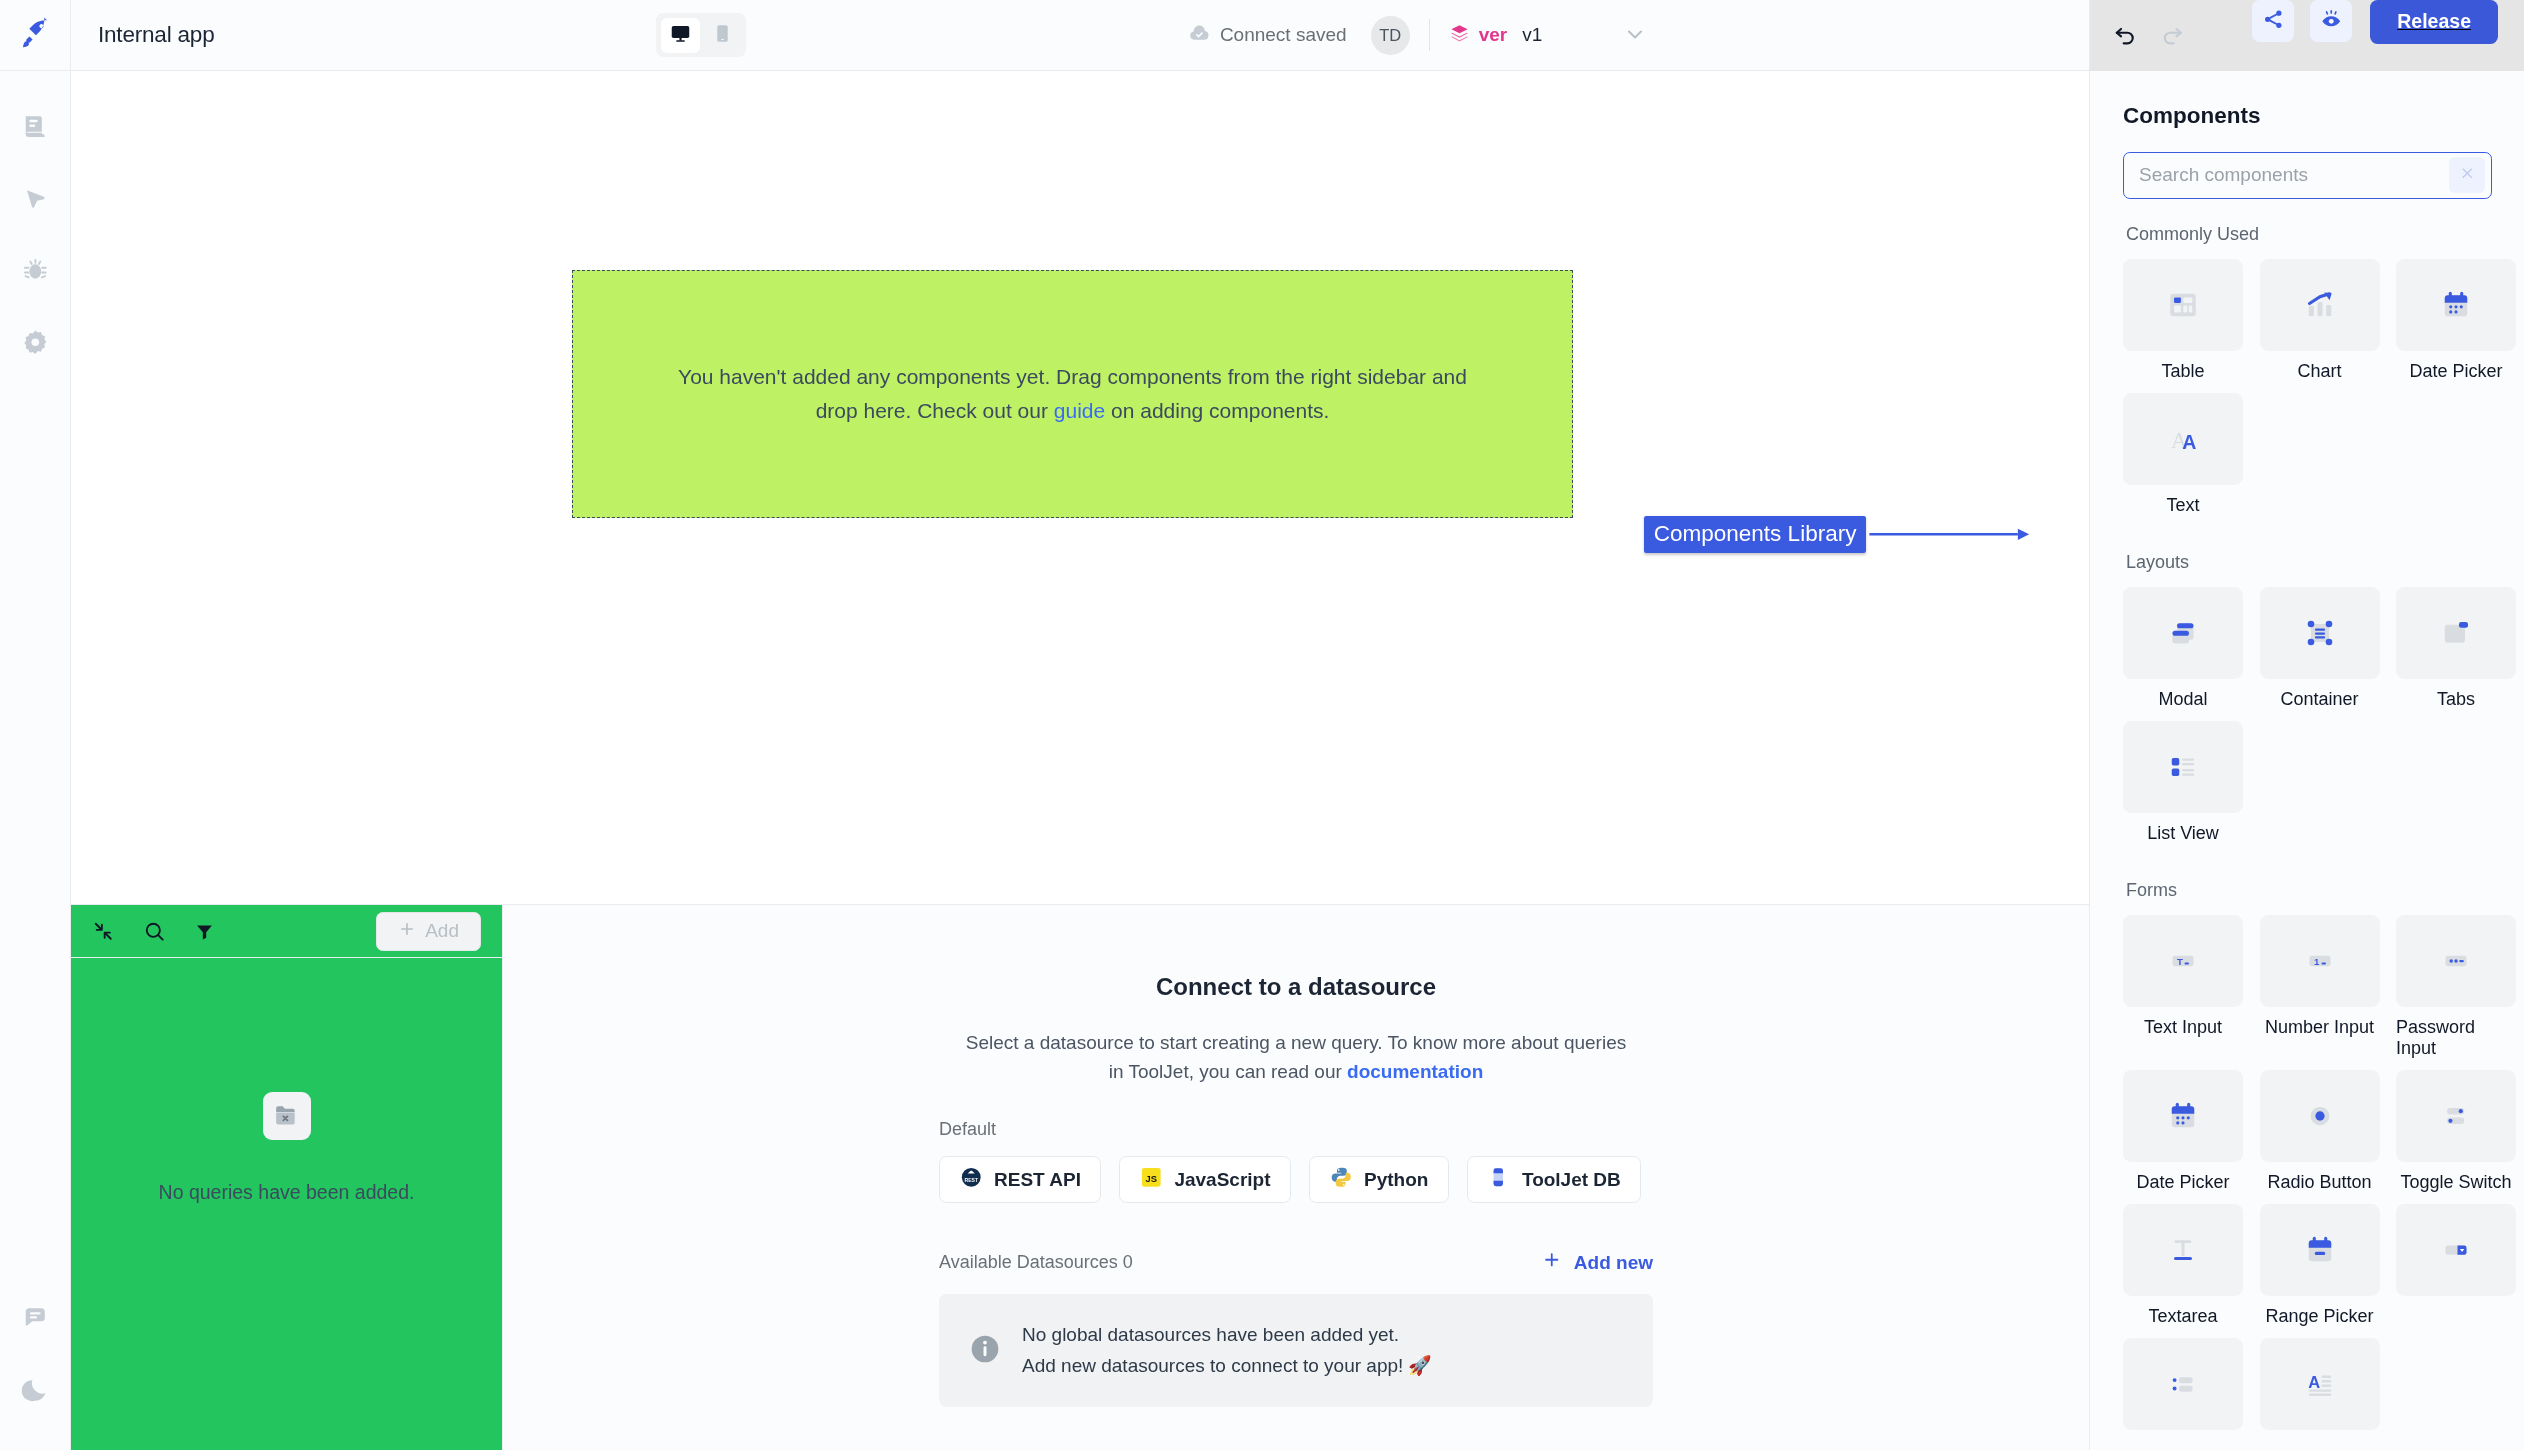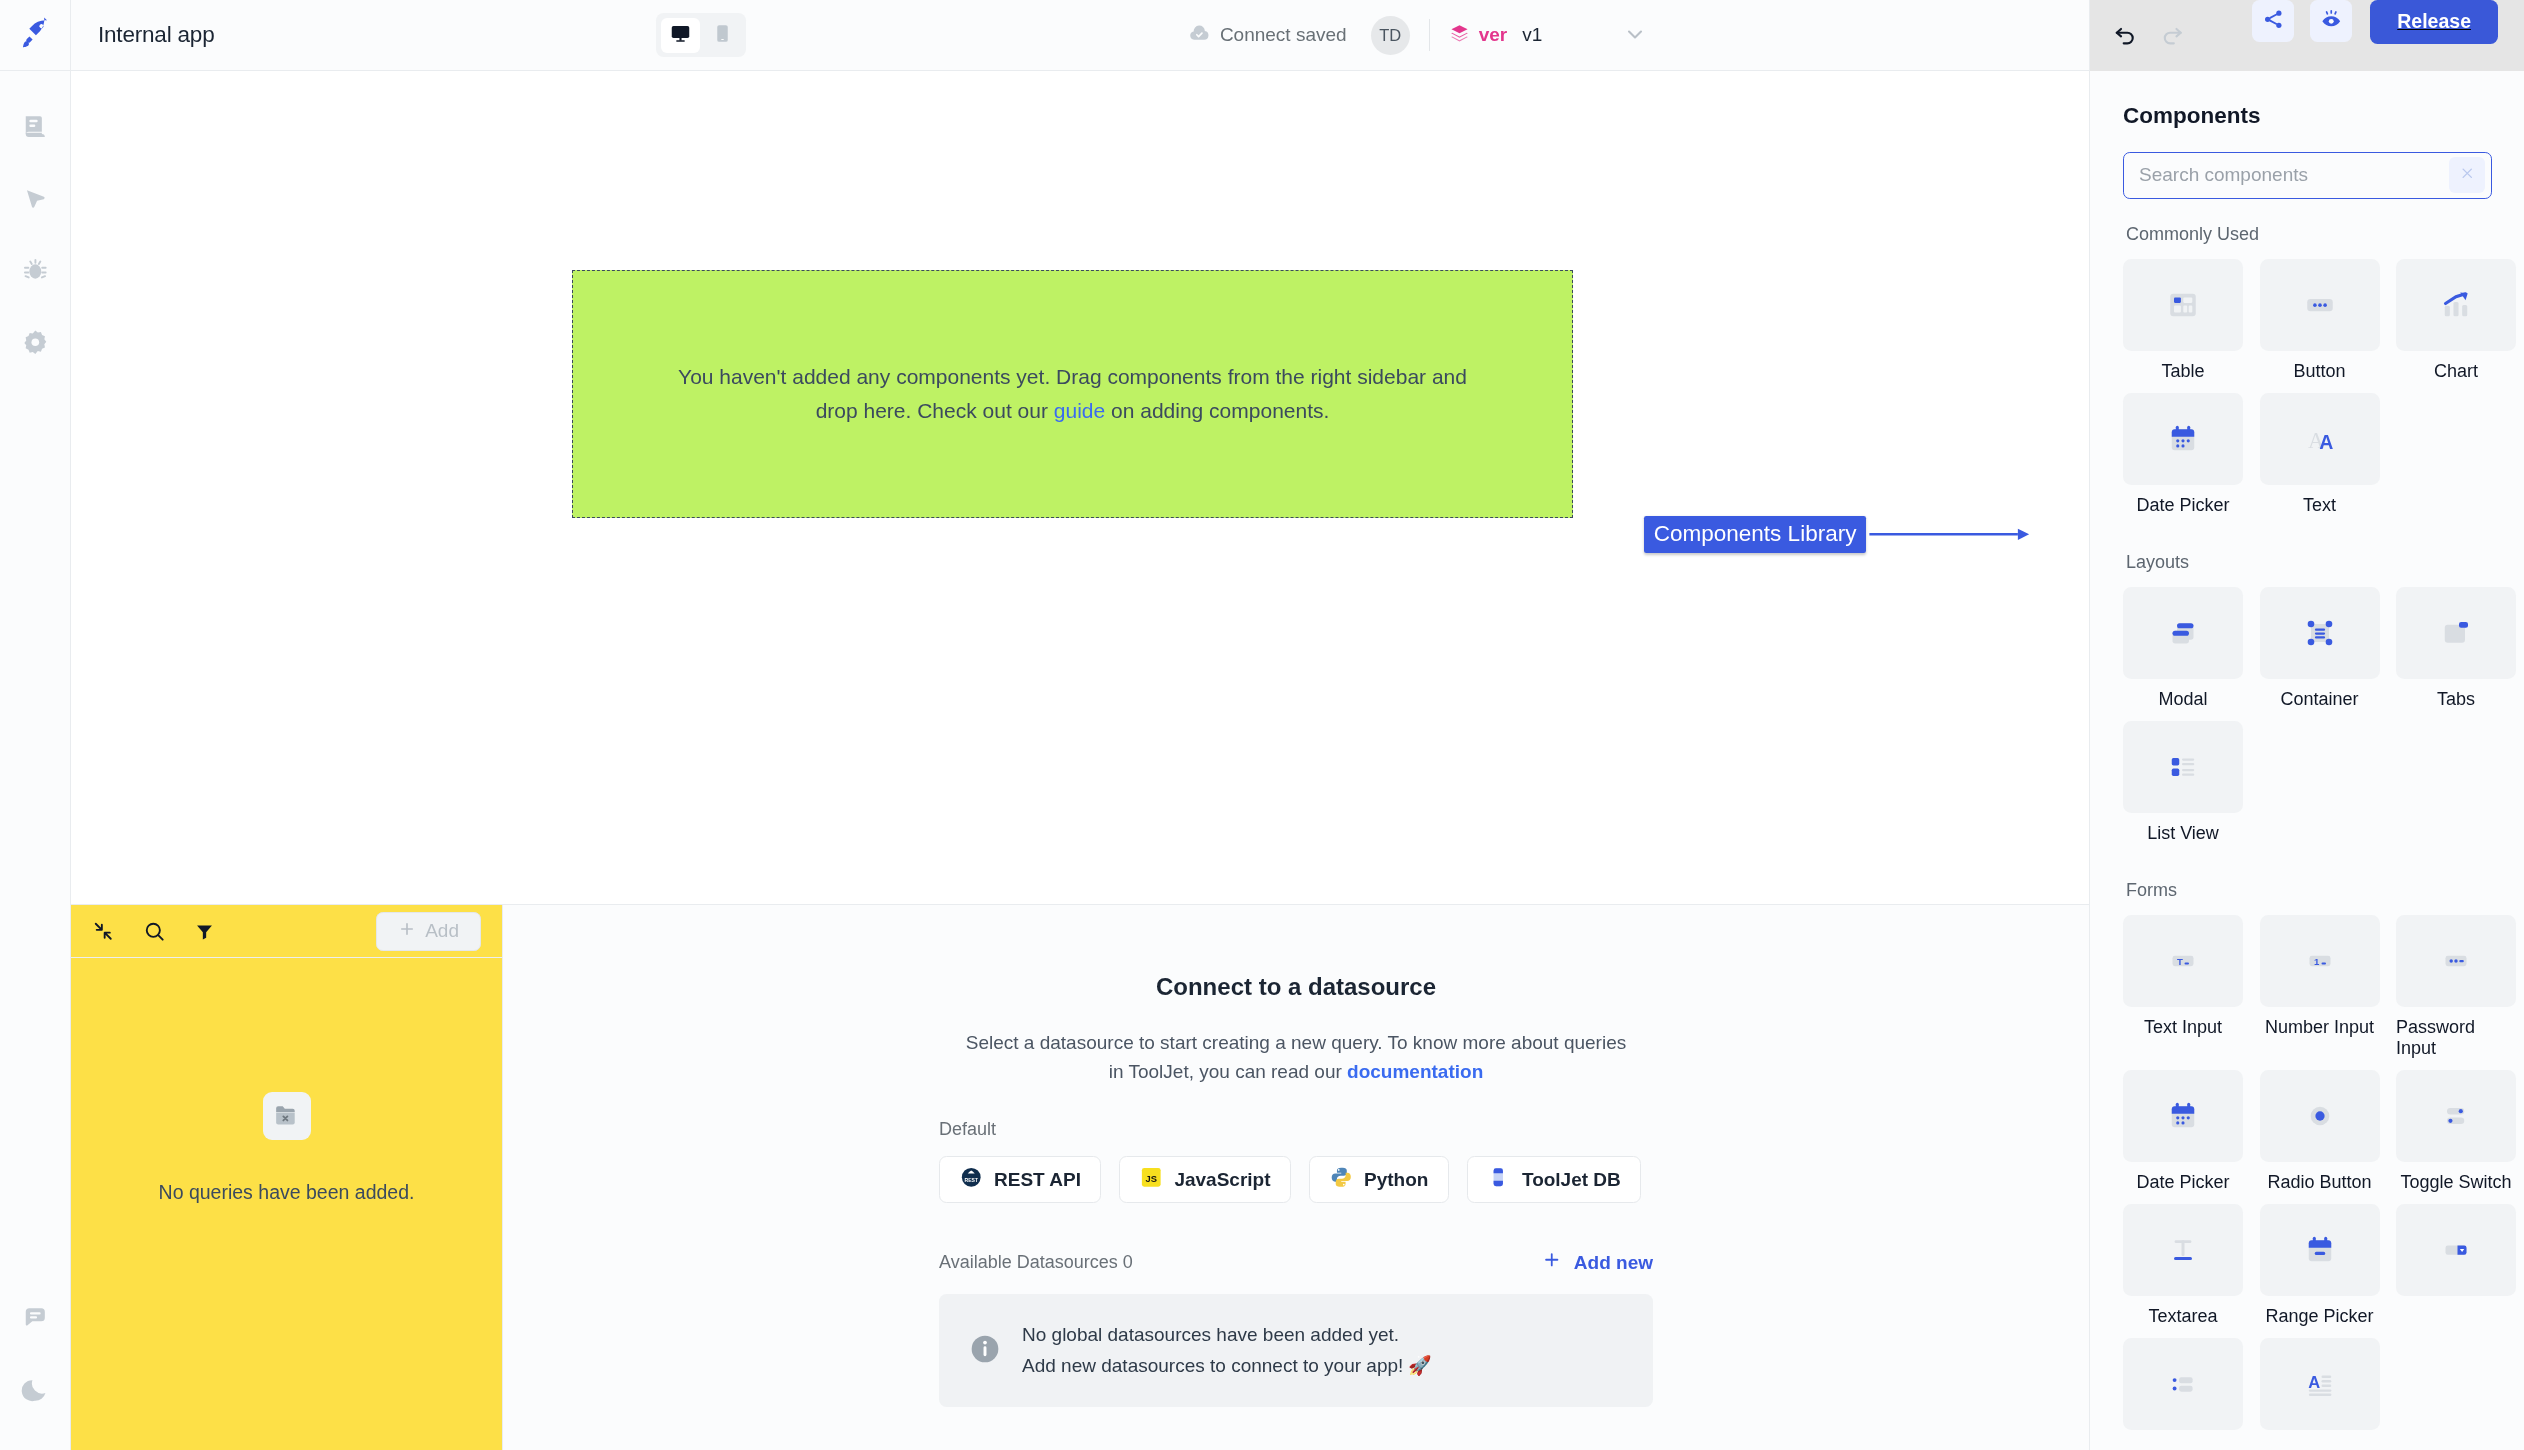--- a/index.html
+++ b/index.html
@@ -115,21 +115,21 @@
   }
 
   
   #bottom-panel {
     position: absolute; left: 71px; top: 904px; right: 436px; bottom: 0;
     background: #fbfcfd; border-top: 0.8px solid #e9ecef;
     display: flex;
   }
   #query-list {
     width: 432px; border-right: 0.8px solid #e9ecef;
-    display: flex; flex-direction: column; background: #fde047;
+    display: flex; flex-direction: column; background: #22c55e;
   }
   #query-toolbar {
     height: 53px; display: flex; align-items: center; padding: 0 21px;
     border-bottom: 0.8px solid #eceef0; gap: 28.6px;
   }
   #add-query-btn {
     margin-left: auto; background: #f1f3f5; border: 0.8px solid #e4e7ea;
     border-radius: 6.8px; height: 39px; padding: 0 21px;
     display: flex; align-items: center; gap: 9px;
     color: #b8bfc6; font-size: 19px; cursor: pointer;
@@ -560,31 +560,20 @@
           <rect x="6" y="12.4" width="4.6" height="4.6" rx=".7" fill="#f1f3f5"></rect>
           <rect x="12.2" y="12.4" width="2.6" height="4.6" rx=".7" fill="#f1f3f5"></rect>
           <rect x="15.8" y="12.4" width="2.4" height="4.6" rx=".7" fill="#f1f3f5"></rect>
         </svg>
       </div>
       <div class="comp-name">Table</div>
     </div>
     <div class="comp-cell">
       <div class="comp-tile">
         <svg width="36" height="36" viewBox="0 0 24 24">
-          <rect x="3.5" y="8" width="17" height="8.2" rx="2.2" fill="#d9dde2"></rect>
-          <circle cx="8.6" cy="12.1" r="1.2" fill="#3a5ae0"></circle>
-          <circle cx="12" cy="12.1" r="1.2" fill="#3a5ae0"></circle>
-          <circle cx="15.4" cy="12.1" r="1.2" fill="#3a5ae0"></circle>
-        </svg>
-      </div>
-      <div class="comp-name">Button</div>
-    </div>
-    <div class="comp-cell">
-      <div class="comp-tile">
-        <svg width="36" height="36" viewBox="0 0 24 24">
           <rect x="4.5" y="12.5" width="3.4" height="7" rx="1" fill="#d9dde2"></rect>
           <rect x="10.3" y="10" width="3.4" height="9.5" rx="1" fill="#d9dde2"></rect>
           <rect x="16.1" y="12" width="3.4" height="7.5" rx="1" fill="#d9dde2"></rect>
           <path d="M5 11L12 6.5l6.3-2" stroke="#3a5ae0" stroke-width="2.1" fill="none" stroke-linecap="round"></path>
           <path d="M14.8 3.6l5 .6-1.4 4.6z" fill="#3a5ae0"></path>
         </svg>
       </div>
       <div class="comp-name">Chart</div>
     </div>
     <div class="comp-cell">

